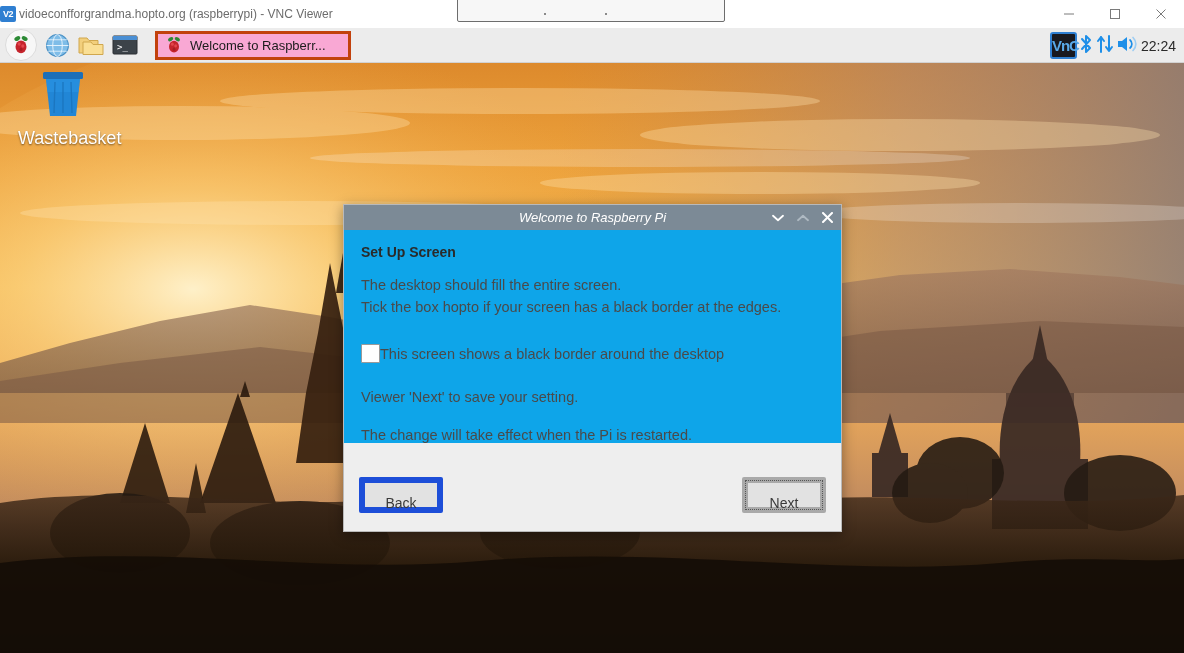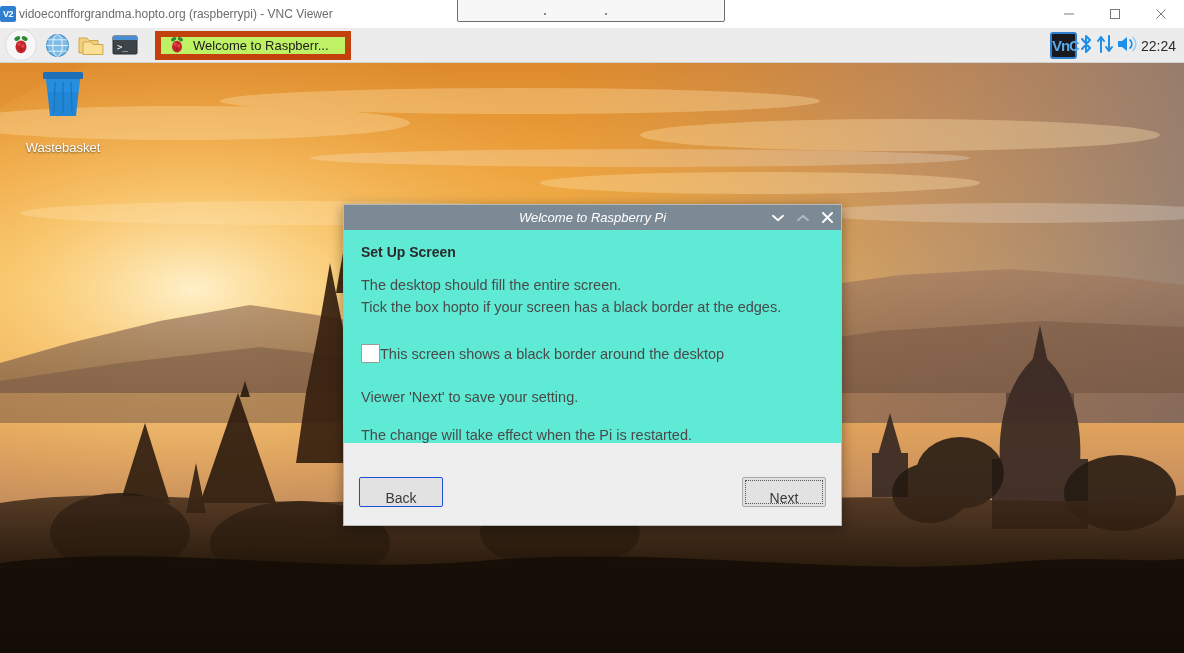--- a/index.html
+++ b/index.html
@@ -121,22 +121,22 @@
     border-radius: 50%;
     background: #f7f7f7;
     border: 1px solid #dcdcdc;
     display: flex; align-items: center; justify-content: center;
   }
 
   .tb-window-btn {
     margin-left: 16px;
     height: 29px;
     min-width: 196px;
-    background: #bef264;
-    border: 6px solid #c2410c;
+    background: #f9a8d4;
+    border: 3px solid #c2410c;
     display: flex;
     align-items: center;
     padding: 0 6px;
     box-sizing: border-box;
     gap: 6px;
   }
   .tb-window-label {
     font-size: 13px;
     color: #1c1c1c;
     white-space: nowrap;
@@ -183,22 +183,22 @@
 
   
   .desk-icon {
     position: absolute;
     left: 18px; top: 40px;
     width: 90px;
     text-align: center;
     z-index: 10;
   }
   .desk-icon-label {
-    margin-top: 16px;
-    font-size: 13px;
+    margin-top: 4px;
+    font-size: 18px;
     color: #ffffff;
     text-shadow: 0 1px 2px rgba(0,0,0,0.55);
   }
 
   
   .dialog {
     position: absolute;
     left: 343px; top: 176px;
     width: 499px;
     background: #eeeeee;
@@ -232,21 +232,21 @@
     width: 15px; height: 16px;
     display: flex;
     align-items: center;
     justify-content: center;
     color: #ffffff;
   }
   .dlg-btn.dim { color: #c4ccd3; }
 
   .dlg-body {
     padding: 14px 17px 0 17px;
-    background: #5eead4;
+    background: #0ea5e9;
   }
   .dlg-heading {
     font-size: 14px;
     font-weight: bold;
     color: #2a2a2a;
     margin-bottom: 14px;
   }
   .dlg-text {
     font-size: 14.5px;
     color: #4a4a4a;
@@ -278,21 +278,21 @@
     display: flex;
     justify-content: space-between;
     align-items: center;
     padding: 0 15px 18px 15px;
     margin-top: 34px;
   }
   .dlg-button {
     min-width: 84px;
     height: 30px;
     background: #e2e2e2;
-    border: 1px solid #1d4ed8;
+    border: 6px solid #1d4ed8;
     border-radius: 2px;
     font-size: 14px;
     color: #3a3a3a;
     font-family: "Liberation Sans", sans-serif;
     padding: 12px 14px;
     cursor: pointer;
   }
   .dlg-button.focused {
     outline: 1px dotted #565656;
     outline-offset: -4px;

